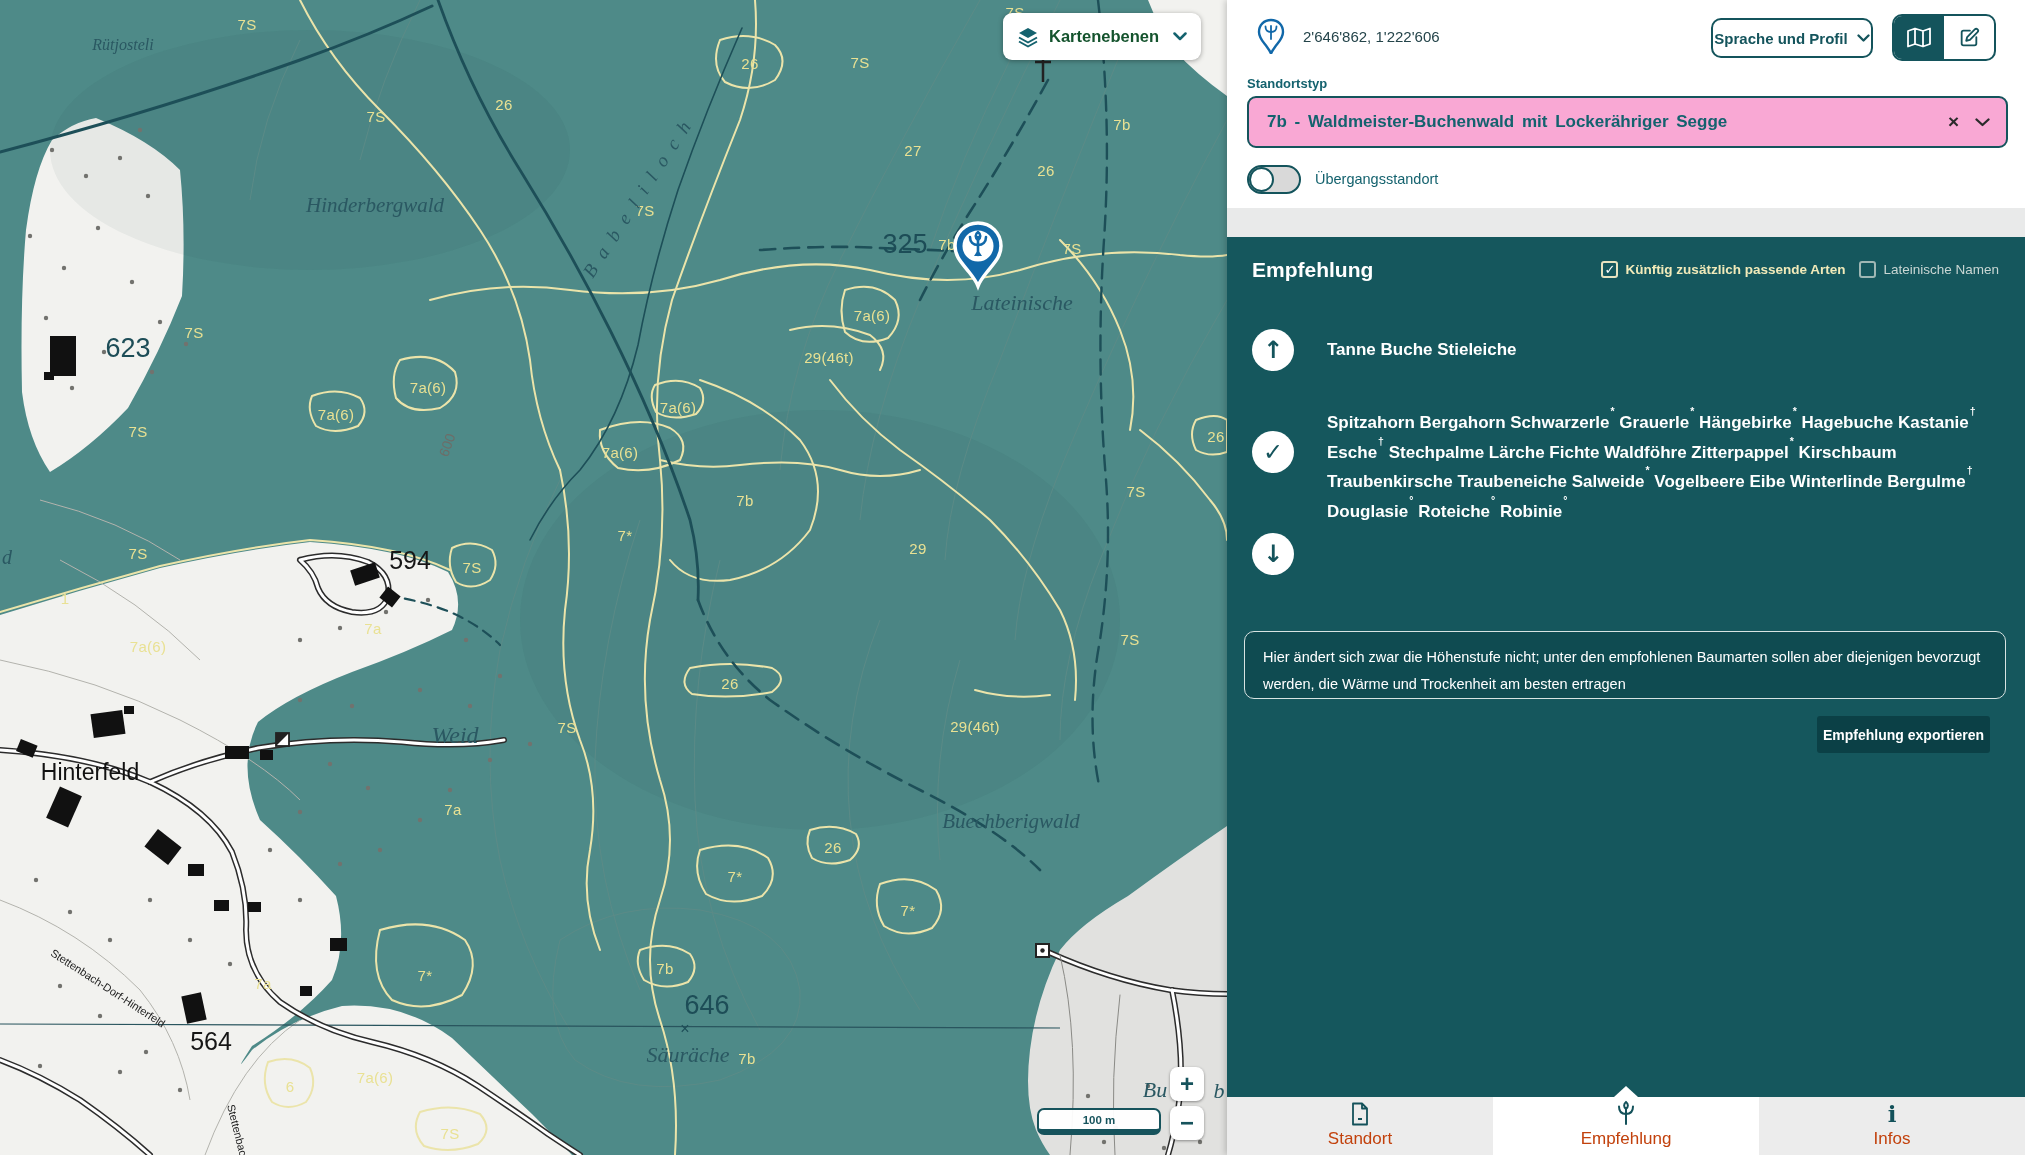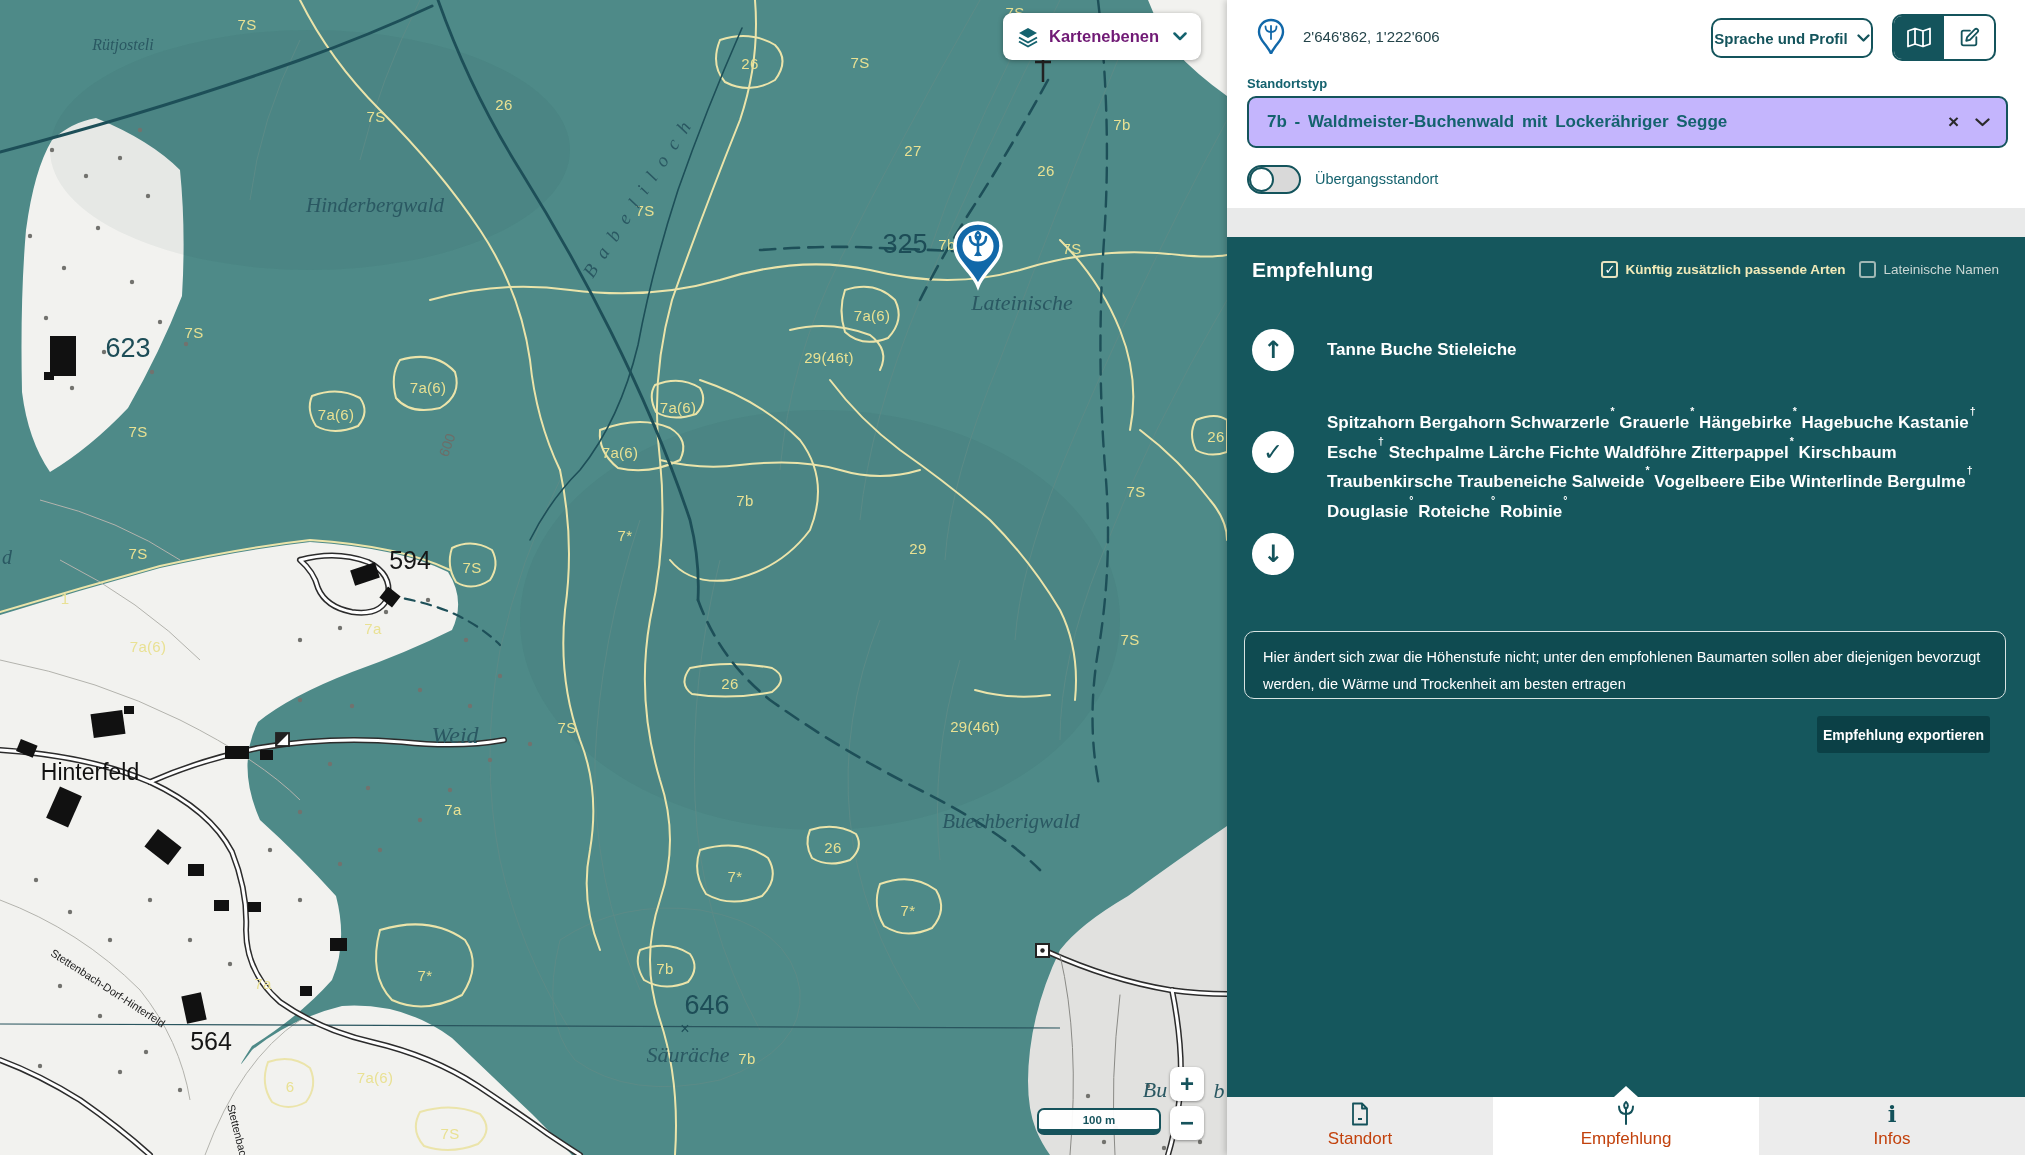--- a/index.html
+++ b/index.html
@@ -18,21 +18,21 @@
   .ml-blk{font-size:25px;color:#161616;}
   .ml-town{font-size:23px;color:#111;}
   .ml-place{font-family:"Liberation Serif",serif;font-style:italic;font-size:21px;color:#2a5862;}
   .ml-stream{font-family:"Liberation Serif",serif;font-style:italic;font-size:19px;color:#2a5862;}
   .ml-road{font-size:11px;color:#222;}
   .ml-contour{font-size:14px;color:#6d6d68;}
 
   .layers-btn{position:absolute;left:1003px;top:13px;width:198px;height:47px;background:#fff;
       border-radius:9px;box-shadow:0 1px 5px rgba(0,0,0,.35);display:flex;align-items:center;
       gap:10px;padding:0 14px;box-sizing:border-box;z-index:6;cursor:pointer;}
-  .layers-btn .lbl{font-size:16.5px;font-weight:700;color:#701a75;flex:1;}
+  .layers-btn .lbl{font-size:16.5px;font-weight:700;color:#14532d;flex:1;}
   .scalebar{position:absolute;left:1037px;top:1108px;width:124px;height:27px;z-index:6;
       background:rgba(255,255,255,.95);border:2px solid #16535c;border-bottom:6px solid #16535c;
       border-radius:7px;box-sizing:border-box;display:flex;align-items:center;justify-content:center;
       font-size:11.5px;font-weight:700;color:#16535c;}
   .zoombtn{position:absolute;left:1170px;width:34px;height:34px;background:#fff;border-radius:8px;
       box-shadow:0 1px 3px rgba(0,0,0,.4);display:flex;align-items:center;justify-content:center;
       font-size:24px;font-weight:700;color:#16535c;z-index:6;cursor:pointer;line-height:1;}
   .marker-pin{position:absolute;left:951px;top:220px;z-index:5;}
 
   
@@ -47,21 +47,21 @@
   .lang-btn{position:absolute;left:484px;top:18px;width:162px;height:40px;border:2px solid #14545c;
       border-radius:10px;background:#fff;display:flex;align-items:center;justify-content:center;gap:9px;
       color:#14545c;font-weight:700;font-size:15px;box-sizing:border-box;cursor:pointer;}
   .seg{position:absolute;left:665px;top:14px;width:104px;height:47px;border:2px solid #14545c;
       border-radius:10px;overflow:hidden;display:flex;background:#fff;box-sizing:border-box;}
   .seg>div{flex:1;display:flex;align-items:center;justify-content:center;cursor:pointer;}
   .seg .on{background:#14545c;}
 
   .field-label{position:absolute;left:20px;top:76px;font-size:13px;font-weight:700;color:#14626e;}
   .sel{position:absolute;left:20px;top:96px;width:761px;height:52px;border:2px solid #14545c;border-radius:9px;
-      background:#c4b5fd;display:flex;align-items:center;box-sizing:border-box;padding:0 16px 0 18px;cursor:pointer;}
+      background:#f9a8d4;display:flex;align-items:center;box-sizing:border-box;padding:0 16px 0 18px;cursor:pointer;}
   .sel .val{flex:1;font-size:17px;font-weight:700;color:#14626e;word-spacing:3px;}
   .sel .clear{font-size:19px;font-weight:700;color:#2b2b2b;margin-right:16px;cursor:pointer;}
 
   .switch{position:absolute;left:20px;top:165px;width:54px;height:29px;border:2px solid #14545c;
       border-radius:16px;background:#d9d9d9;box-sizing:border-box;cursor:pointer;}
   .switch .knob{position:absolute;left:0px;top:0px;width:25px;height:25px;border-radius:50%;
       background:#fff;border:2px solid #14545c;box-sizing:border-box;}
   .switch-label{position:absolute;left:88px;top:171px;font-size:14.5px;font-weight:500;color:#14626e;}
 
   .rec-title{position:absolute;left:25px;top:21px;font-size:21px;font-weight:700;color:#fff;}

